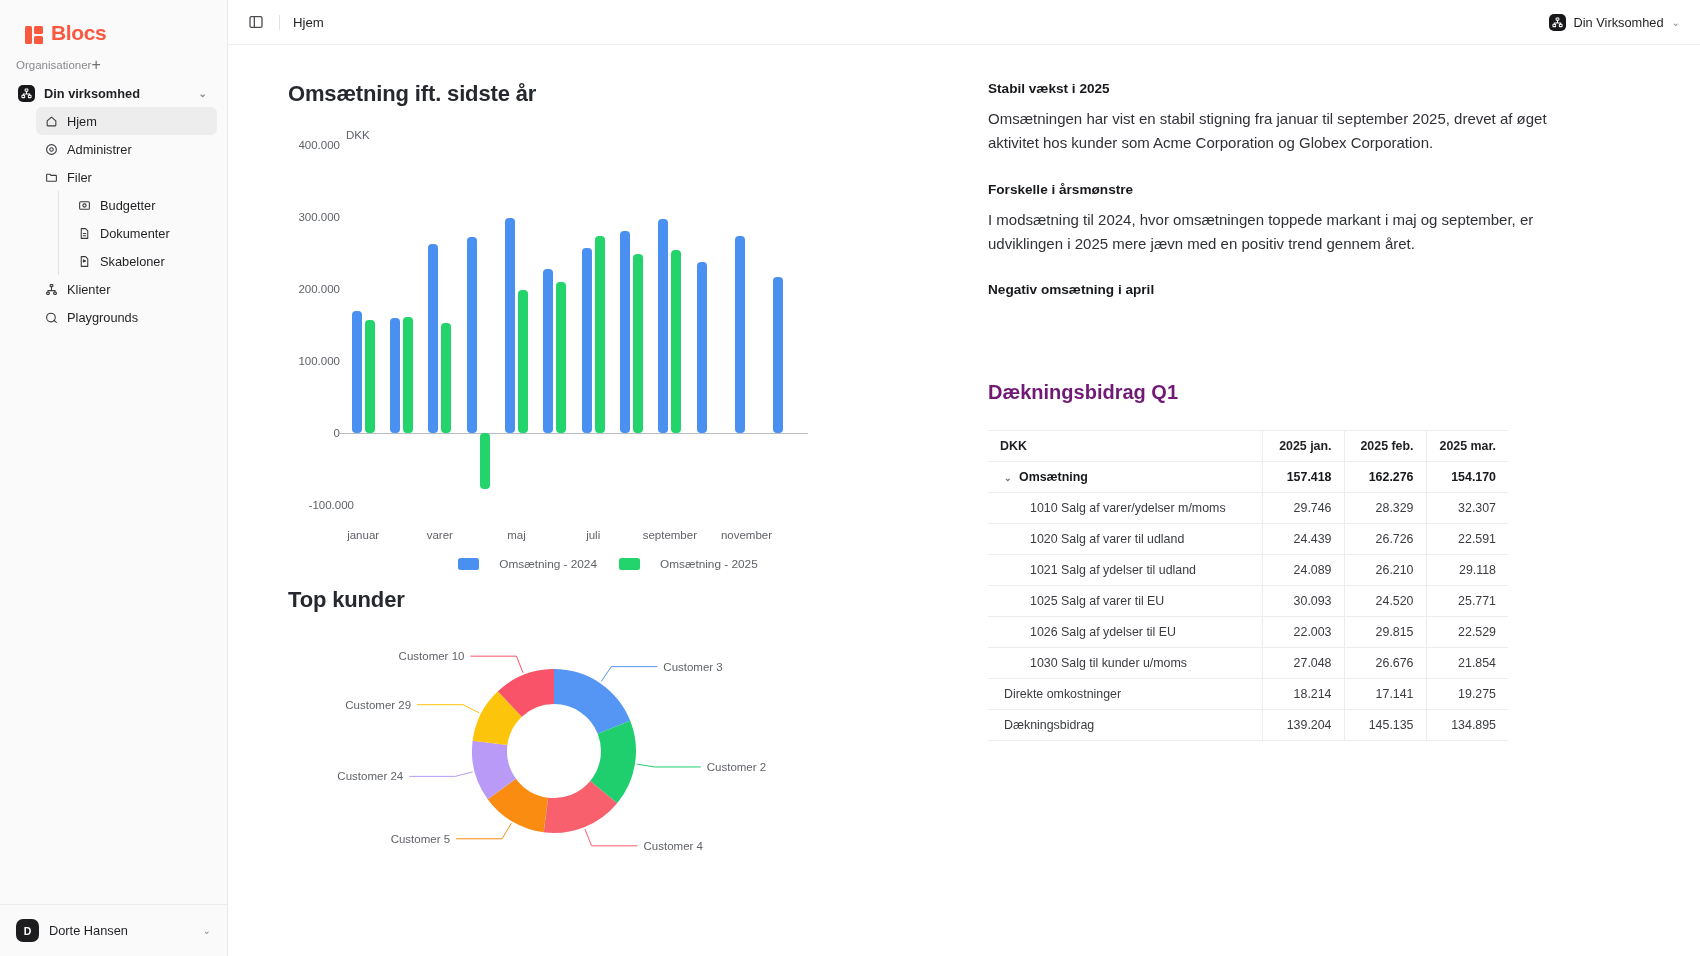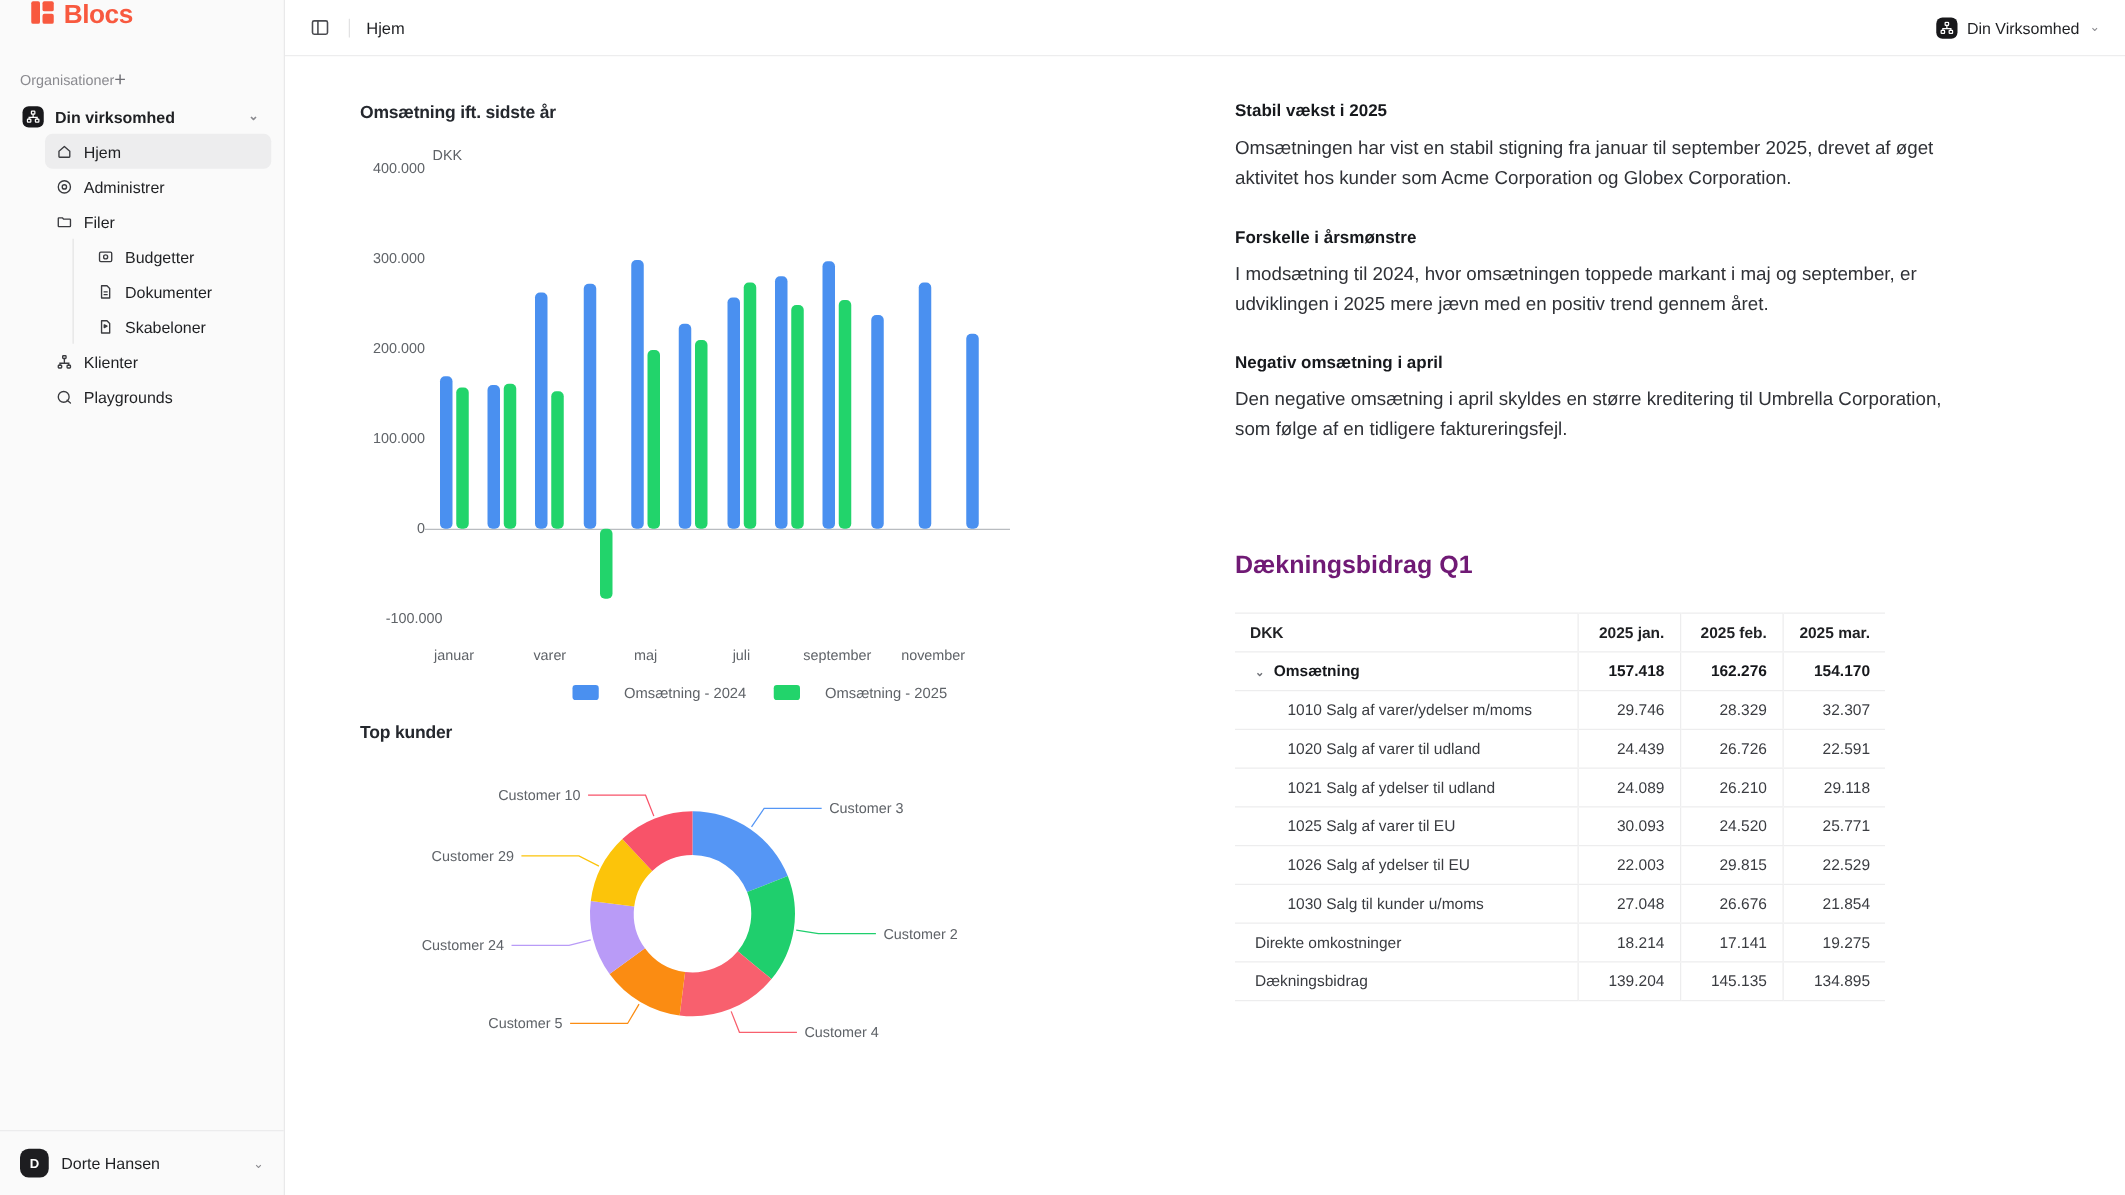--- a/index.html
+++ b/index.html
@@ -13,21 +13,21 @@
   .app { display: flex; width: 1700px; height: 956px; }
 
   
   .sidebar {
     width: 228px; min-width: 228px; height: 956px;
     background: #fafafa;
     border-right: 1px solid #e9e9ea;
     display: flex; flex-direction: column;
     position: relative;
   }
-  .logo-row { height: 45px; display: flex; align-items: flex-start; padding: 0 0 0 25px; }
+  .logo-row { height: 45px; display: flex; align-items: flex-end; padding: 0 0 0 25px; }
   .logo-mark { display: inline-block; width: 20px; height: 20px; position: relative; margin-right: 6px; }
   .logo-mark i { position: absolute; background: #f8593f; border-radius: 1.5px; display:block; }
   .logo-mark i.a { left: 0; top: 1px; width: 7px; height: 18px; }
   .logo-mark i.b { left: 9px; top: 1px; width: 9px; height: 7.5px; }
   .logo-mark i.c { left: 9px; top: 11px; width: 9px; height: 8px; }
   .logo-text { font-size: 21px; font-weight: 700; color: #f8593f; letter-spacing: -0.4px; }
 
   .org-head {
     display: flex; align-items: center; 
     padding: 12px 18px 6px 16px;
@@ -79,21 +79,21 @@
   .crumb { font-size: 13.2px; color: #1f2023; }
   .topbar-spacer { flex: 1; }
   .org-pill { display: flex; align-items: center; gap: 8px; cursor: pointer; }
   .org-pill .nm { font-size: 12.8px; color: #1f2023; }
 
   
   .content { flex: 1; overflow: hidden; display: flex; padding: 36px 30px 0 60px; gap: 10px; }
   .col-left { width: 640px; flex: none; }
   .col-right { flex: 1; padding-left: 50px; }
 
-  .card-title { font-size: 14px; font-weight: 600; color: #25282e; letter-spacing: -0.15px; }
+  .card-title { font-size: 22px; font-weight: 600; color: #25282e; letter-spacing: -0.15px; }
 
   
   .barchart-wrap { margin-top: 22px; position: relative; height: 420px; }
   .axis-unit { position: absolute; left: 58px; top: 0; font-size: 11.5px; color: #5f6368; }
   .plot { position: absolute; left: 0; top: 16px; width: 520px; height: 360px; }
   .ylab { position: absolute; right: 100%; margin-right: 8px; font-size: 11.5px; color: #5f6368; transform: translateY(-50%); white-space: nowrap; text-align: right; }
   .zeroline { position: absolute; left: 52px; right: 0; height: 1px; background: #b9bcc0; }
   .bars { position: absolute; left: 56px; right: 4px; top: 0; bottom: 0; }
   .bar { position: absolute; border-radius: 4px; }
   .xlabels { position: absolute; left: 56px; right: 4px; }
@@ -373,21 +373,20 @@
       </section>
 
       <section class="col-right">
 
         <div>
           <h3 class="note-h first">Stabil vækst i 2025</h3>
           <p class="note-p">Omsætningen har vist en stabil stigning fra januar til september 2025, drevet af øget aktivitet hos kunder som Acme Corporation og Globex Corporation.</p>
           <h3 class="note-h">Forskelle i årsmønstre</h3>
           <p class="note-p">I modsætning til 2024, hvor omsætningen toppede markant i maj og september, er udviklingen i 2025 mere jævn med en positiv trend gennem året.</p>
           <h3 class="note-h">Negativ omsætning i april</h3>
-          <p class="note-p">Den negative omsætning i april skyldes en større kreditering til Umbrella Corporation, som følge af en tidligere faktureringsfejl.</p>
         </div>
 
         <div style="margin-top:84px">
           <h2 class="table-title">Dækningsbidrag Q1</h2>
           <table class="fin">
             <thead>
               <tr>
                 <th class="lbl">DKK</th>
                 <th class="num">2025 jan.</th>
                 <th class="num">2025 feb.</th>

